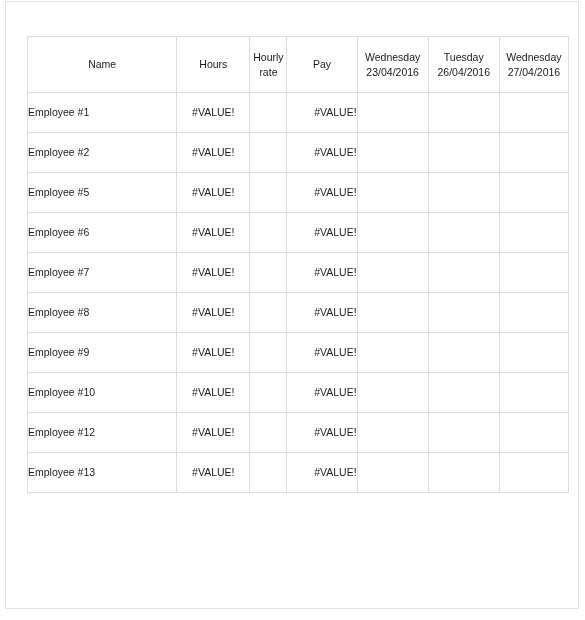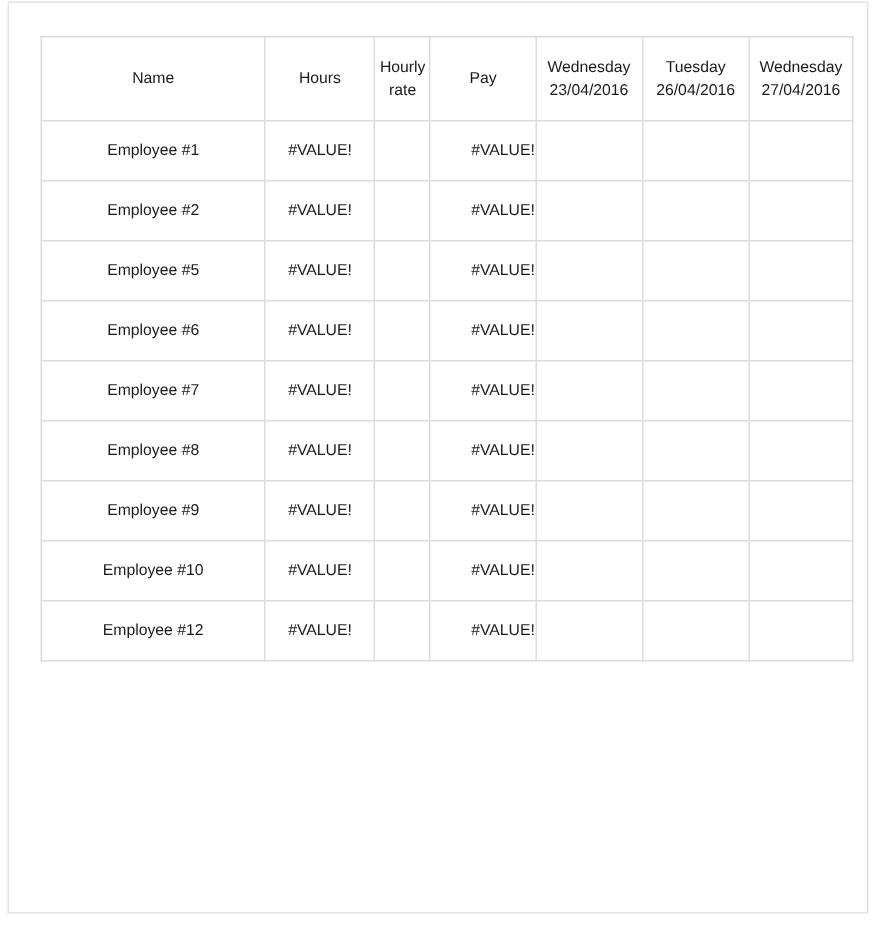--- a/index.html
+++ b/index.html
@@ -25,21 +25,21 @@
     height: 608px;
     border: 1px solid #e3e3e3;
     box-sizing: border-box;
     background: #ffffff;
   }
 
   
   #timesheet-table {
     position: absolute;
     left: 21px;
-    top: 22px;
+    top: 34px;
     width: 542px;
     border-collapse: collapse;
     table-layout: fixed;
     background: #ffffff;
   }
 
   #timesheet-table th,
   #timesheet-table td {
     border: 1px solid #dcdcdc;
     font-weight: normal;
@@ -61,21 +61,21 @@
     display: block;
   }
   .hdr-stack .line1 { display: block; }
   .hdr-stack .line2 { display: block; }
 
   
   #timesheet-table tbody tr {
     height: 40px;
   }
   td.cell-name {
-    text-align: center;
+    text-align: left;
     padding-left: 21px;
   }
   td.cell-hours {
     text-align: center;
   }
   td.cell-rate {
     text-align: center;
   }
   td.cell-pay {
     text-align: right;
@@ -226,16 +226,25 @@
         </tr>
         <tr>
           <td class="cell-name">Employee #12</td>
           <td class="cell-hours">#VALUE!</td>
           <td class="cell-rate"></td>
           <td class="cell-pay">#VALUE!</td>
           <td class="cell-day"></td>
           <td class="cell-day"></td>
           <td class="cell-day"></td>
         </tr>
+        <tr>
+          <td class="cell-name">Employee #13</td>
+          <td class="cell-hours">#VALUE!</td>
+          <td class="cell-rate"></td>
+          <td class="cell-pay">#VALUE!</td>
+          <td class="cell-day"></td>
+          <td class="cell-day"></td>
+          <td class="cell-day"></td>
+        </tr>
       </tbody>
   </table>
 
 </div>
 
 </body></html>

